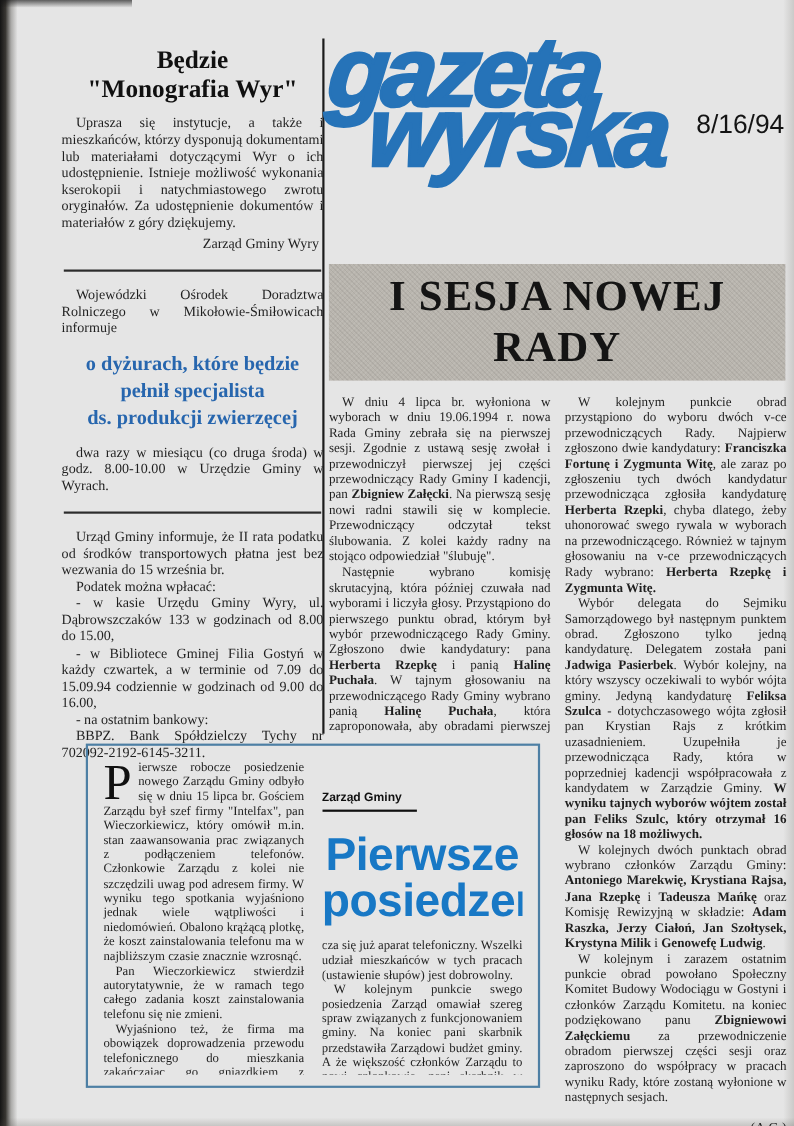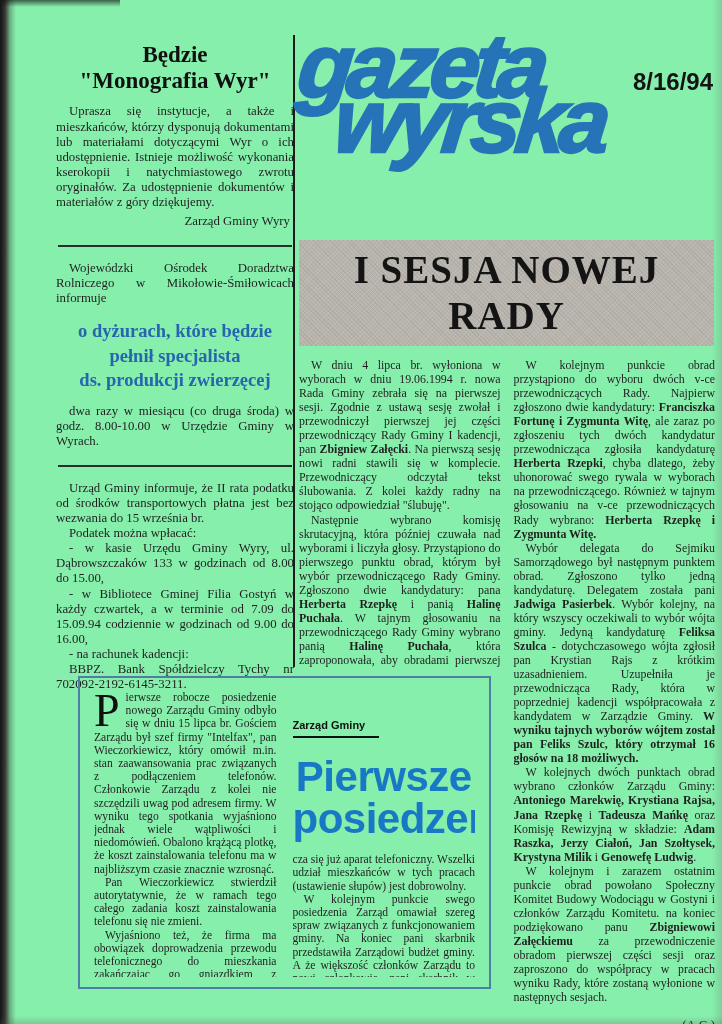--- a/index.html
+++ b/index.html
@@ -1,18 +1,18 @@
 <!DOCTYPE html>
 <html><head>
 <meta charset="utf-8">
 <style>
   html,body { margin:0; padding:0; background:#8a877f; }
   .page {
     position:relative; width:722px; height:1024px; margin:0 auto;
-    background:#86efac; overflow:hidden; color:#222;
+    background:#e5e5e5; overflow:hidden; color:#222;
     font-family:"Liberation Serif", serif;
   }
   
   .edge-left  { position:absolute; left:0; top:0; bottom:0; width:16px;
     background:linear-gradient(90deg,#141414 0,#383632 5px,rgba(60,58,52,.35) 10px,rgba(0,0,0,0) 16px); }
   .edge-top   { position:absolute; left:0; top:0; width:120px; height:7px;
     background:linear-gradient(180deg,rgba(20,20,20,.65),rgba(0,0,0,0)); }
   .edge-right { position:absolute; right:0; top:0; bottom:0; width:10px;
     background:linear-gradient(270deg,rgba(80,76,68,.18),rgba(0,0,0,0)); }
   .edge-bottom{ position:absolute; left:0; bottom:0; width:100%; height:8px;
@@ -31,22 +31,22 @@
   
   .vrule { position:absolute; left:293px; top:35px; width:2px; height:632px; background:#1b1b1b; }
 
   
   .masthead { position:absolute; left:299px; top:26px; width:416px; height:210px; }
   .logo { color:#2673b8; font-family:"Liberation Sans", sans-serif; font-weight:bold; font-style:italic;
     transform:skewX(-6deg); transform-origin:left top; }
   .logo-l1, .logo-l2 { font-size:90px; line-height:0.9; letter-spacing:-6px; -webkit-text-stroke:2.5px #2673b8; }
   .logo-l1 { margin-left:4px; }
   .logo-l2 { margin-left:46px; margin-top:-26px; }
-  .issue-date { position:absolute; right:2px; top:42px; font-family:"Liberation Sans", sans-serif;
-    font-weight:bold; font-size:24px; color:#141414; }
+  .issue-date { position:absolute; right:2px; top:74px; font-family:"Liberation Sans", sans-serif;
+    font-weight:normal; font-size:24px; color:#141414; }
 
   
   .headline-box { position:absolute; left:299px; top:240px; width:415px; height:106px;
     background-color:#b9b5ae;
     background-image:repeating-linear-gradient(45deg,rgba(0,0,0,.06) 0 1px,rgba(0,0,0,0) 1px 3px),
                      repeating-linear-gradient(135deg,rgba(255,255,255,.08) 0 1px,rgba(0,0,0,0) 1px 3px);
     display:flex; align-items:center; justify-content:center; }
   .headline-box h1 { margin:0; font-family:"Liberation Serif", serif; font-weight:bold;
     font-size:39px; line-height:1.18; letter-spacing:1px; color:#141414; text-align:center; white-space:pre-line; }
 
@@ -102,21 +102,21 @@
     </section>
 
     <div class="hrule"></div>
 
     <section>
       <div>
           <p><span>Urząd Gminy informuje, że II rata podatku od środków transportowych płatna jest bez wezwania do 15 września br.</span></p>
           <p><span>Podatek można wpłacać:</span></p>
           <p><span>- w kasie Urzędu Gminy Wyry, ul. Dąbrowszczaków 133 w godzinach od 8.00 do 15.00,</span></p>
           <p><span>- w Bibliotece Gminej Filia Gostyń w każdy czwartek, a w terminie od 7.09 do 15.09.94 codziennie w godzinach od 9.00 do 16.00,</span></p>
-          <p><span>- na rachunek kadencji:</span></p>
+          <p><span>- na ostatnim bankowy:</span></p>
           <p><span>BBPZ. Bank Spółdzielczy Tychy nr 702092-2192-6145-3211.</span></p>
         </div>
     </section>
   </aside>
 
   <div class="vrule"></div>
 
   <header class="masthead">
     <div class="logo">
       <div class="logo-l1">gazeta</div>

